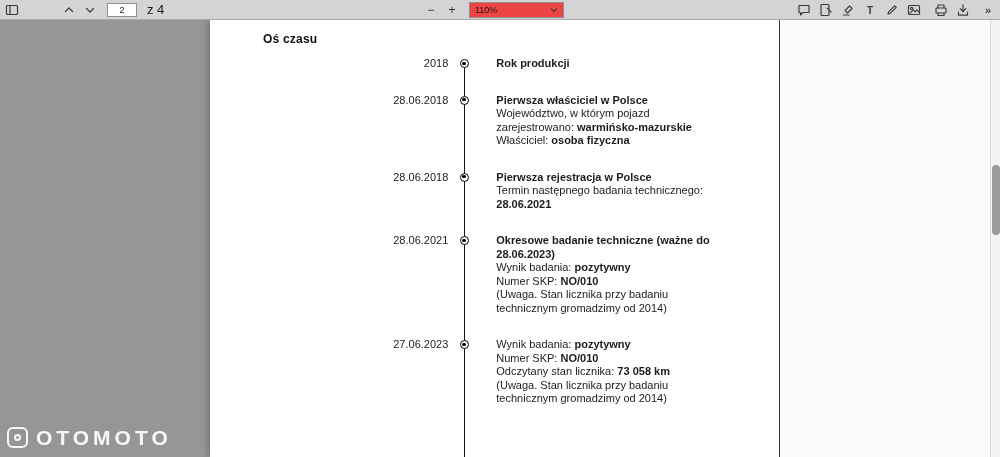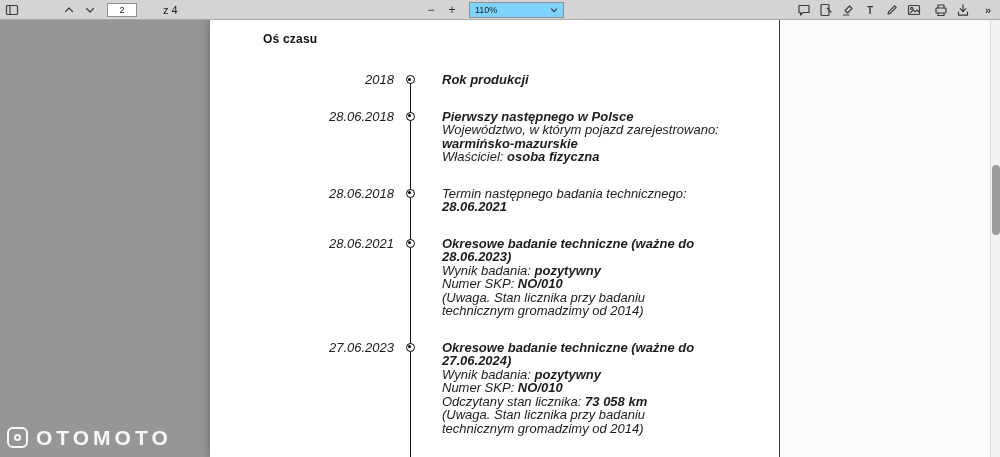--- a/index.html
+++ b/index.html
@@ -20,49 +20,49 @@
     width:16px; height:18px; display:flex; align-items:center; justify-content:center;
     color:#3d3d40; font-family:inherit; cursor:default;
   }
   .tb-btn svg { display:block; }
   .icon-stroke { stroke:#3d3d40; fill:none; stroke-width:1.2; stroke-linecap:round; stroke-linejoin:round; }
   .nav-group { display:flex; align-items:center; margin-left:41px; gap:5px; }
   .page-input {
     width:30px; height:14px; border:1px solid #8f8f8f; background:#ffffff;
     font-size:9px; text-align:center; font-family:inherit; padding:0; margin-left:4px; color:#1a1a1a;
   }
-  .page-total { font-size:11px; color:#1a1a1a; margin-left:21px; }
+  .page-total { font-size:13px; color:#1a1a1a; margin-left:5px; }
   .center-group { position:absolute; left:423px; top:0; height:20px; display:flex; align-items:center; gap:5px; }
   .glyph-btn { font-size:12px; line-height:1; color:#333; }
   .zoom-select {
-    width:95px; height:16px; background:#7dd3fc; border:1px solid #8f8f8f;
+    width:95px; height:16px; background:#ef4444; border:1px solid #8f8f8f;
     display:flex; align-items:center; justify-content:space-between;
     padding:0 5px; font-size:9px; color:#1a1a1a; margin-left:4px;
   }
   .right-group { position:absolute; right:4px; top:0; height:20px; display:flex; align-items:center; gap:6px; }
   .txt-tool { font-size:10px; font-weight:bold; color:#3d3d40; }
   .more-tool { font-size:11px; font-weight:bold; color:#3d3d40; margin-left:3px; }
   .grp-gap { margin-left:5px; }
 
   
   .main {
     position:absolute; top:20px; left:0; width:779px; height:437px;
     background:#969696;
   }
   .page {
     position:absolute; top:0; left:210px; width:569px; height:437px;
     background:#ffffff; padding:13px 57px 0 53px;
-    display:flex; flex-direction:column;
+    display:flex; 
     box-shadow:-3px 0 6px rgba(0,0,0,0.18);
   }
   .doc-title { font-size:12px; line-height:13px; font-weight:bold; color:#111111; letter-spacing:0.2px; }
   .title-rule { height:1px; background:#2e2e2e; margin-top:3px; }
   .timeline { position:relative; flex:1; margin-top:24px; }
   .rail { position:absolute; left:146.5px; top:6px; bottom:0; width:1px; background:#141414; }
-  .tl-row { display:flex; margin-bottom:23px; font-size:13px; line-height:13.5px; color:#1c1c1c;font-style:italic; }
+  .tl-row { display:flex; margin-bottom:23px; font-size:11px; line-height:13.5px; color:#1c1c1c; }
   .tl-date { width:131px; flex:none; text-align:right; }
   .tl-dot-col { width:32px; flex:none; display:flex; justify-content:center; align-items:flex-start; }
   .dot {
     width:9px; height:9px; border:1.2px solid #000; border-radius:50%;
     background:#ffffff; margin-top:2px; position:relative; z-index:1; display:block;
   }
   .dot::after { content:""; position:absolute; left:1.6px; top:1.6px; width:3.4px; height:3.4px; background:#000; border-radius:50%; }
   .tl-text { max-width:278px;margin-left:16px; }
   .tl-line b { font-weight:bold; }
 
@@ -193,31 +193,32 @@
             <div class="tl-text">
               <div class="tl-line"><b>Rok produkcji</b></div>
             </div>
           </div>
           <div class="tl-row">
             <div class="tl-date">28.06.2018</div>
             <div class="tl-dot-col">
               <span class="dot"></span>
             </div>
             <div class="tl-text">
-              <div class="tl-line"><b>Pierwszy następnego w Polsce</b></div>
+              <div class="tl-line"><b>Pierwsza właściciel w Polsce</b></div>
               <div class="tl-line"><span>Województwo, w którym pojazd zarejestrowano: </span><b>warmińsko-mazurskie</b></div>
               <div class="tl-line"><span>Właściciel: </span><b>osoba fizyczna</b></div>
             </div>
           </div>
           <div class="tl-row">
             <div class="tl-date">28.06.2018</div>
             <div class="tl-dot-col">
               <span class="dot"></span>
             </div>
             <div class="tl-text">
+              <div class="tl-line"><b>Pierwsza rejestracja w Polsce</b></div>
               <div class="tl-line"><span>Termin następnego badania technicznego: </span><b>28.06.2021</b></div>
             </div>
           </div>
           <div class="tl-row">
             <div class="tl-date">28.06.2021</div>
             <div class="tl-dot-col">
               <span class="dot"></span>
             </div>
             <div class="tl-text">
               <div class="tl-line"><b>Okresowe badanie techniczne (ważne do 28.06.2023)</b></div>
@@ -225,21 +226,20 @@
               <div class="tl-line"><span>Numer SKP: </span><b>NO/010</b></div>
               <div class="tl-line"><span>(Uwaga. Stan licznika przy badaniu technicznym gromadzimy od 2014)</span></div>
             </div>
           </div>
           <div class="tl-row">
             <div class="tl-date">27.06.2023</div>
             <div class="tl-dot-col">
               <span class="dot"></span>
             </div>
             <div class="tl-text">
-              <div class="tl-line"><b>Okresowe badanie techniczne (ważne do 27.06.2024)</b></div>
               <div class="tl-line"><span>Wynik badania: </span><b>pozytywny</b></div>
               <div class="tl-line"><span>Numer SKP: </span><b>NO/010</b></div>
               <div class="tl-line"><span>Odczytany stan licznika: </span><b>73 058 km</b></div>
               <div class="tl-line"><span>(Uwaga. Stan licznika przy badaniu technicznym gromadzimy od 2014)</span></div>
             </div>
           </div>
         </div>
     </div>
   </div>
 

